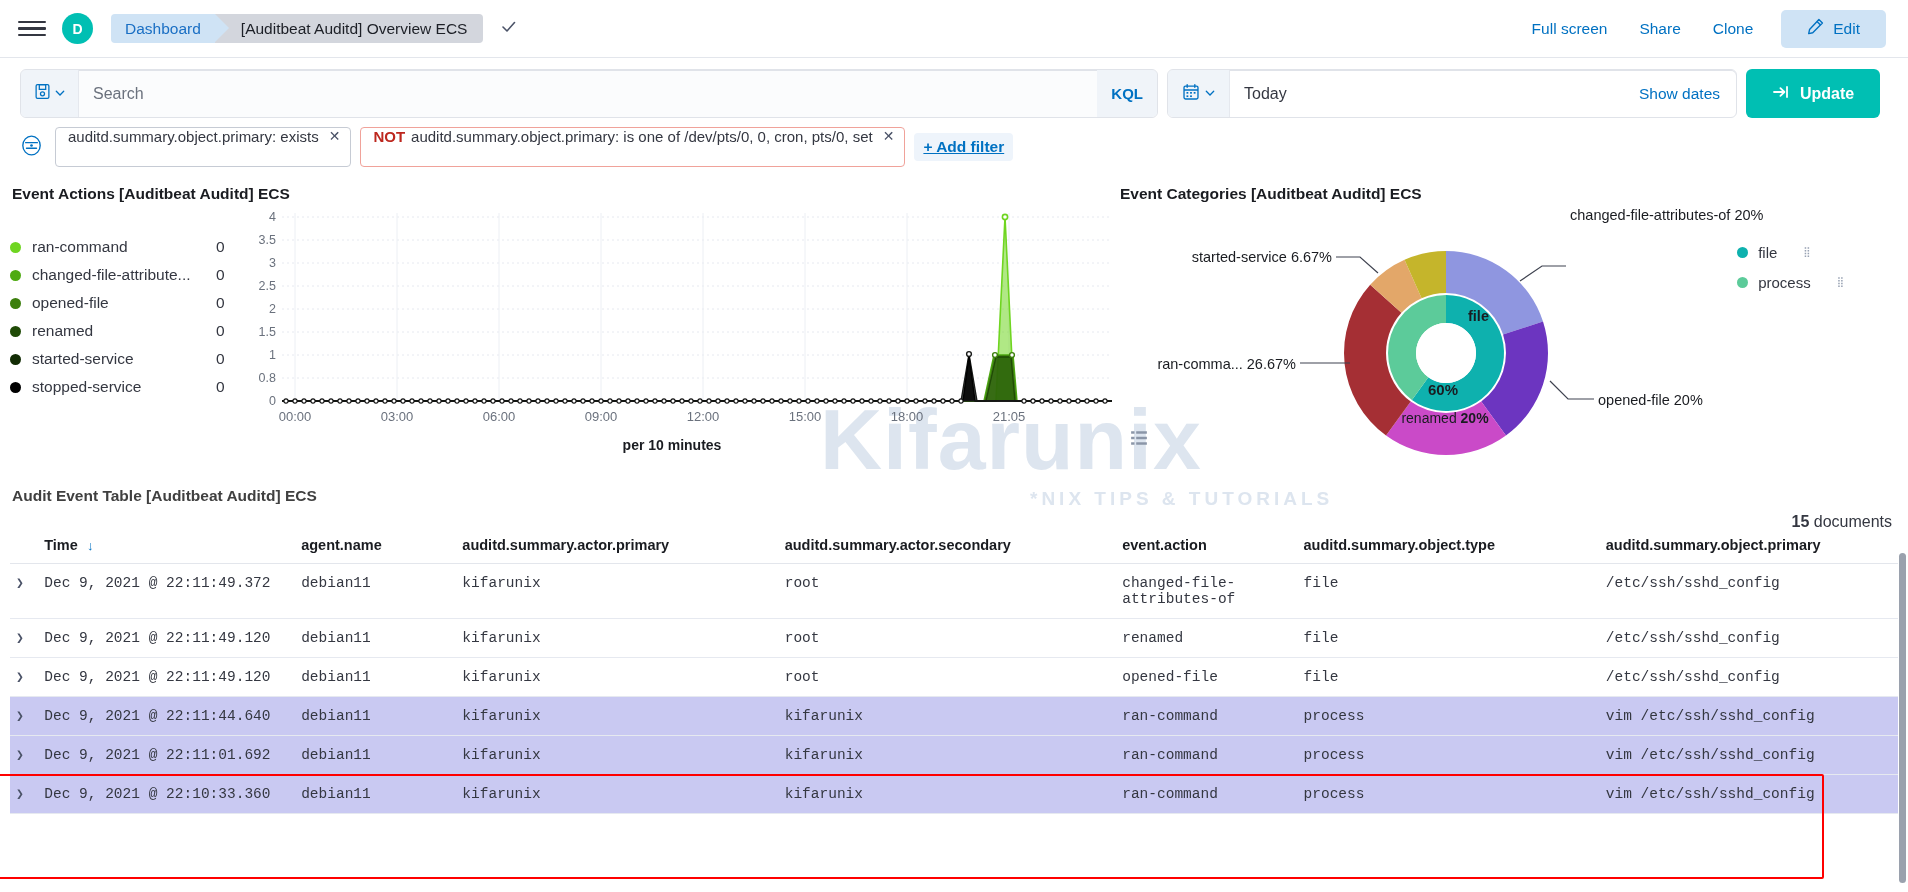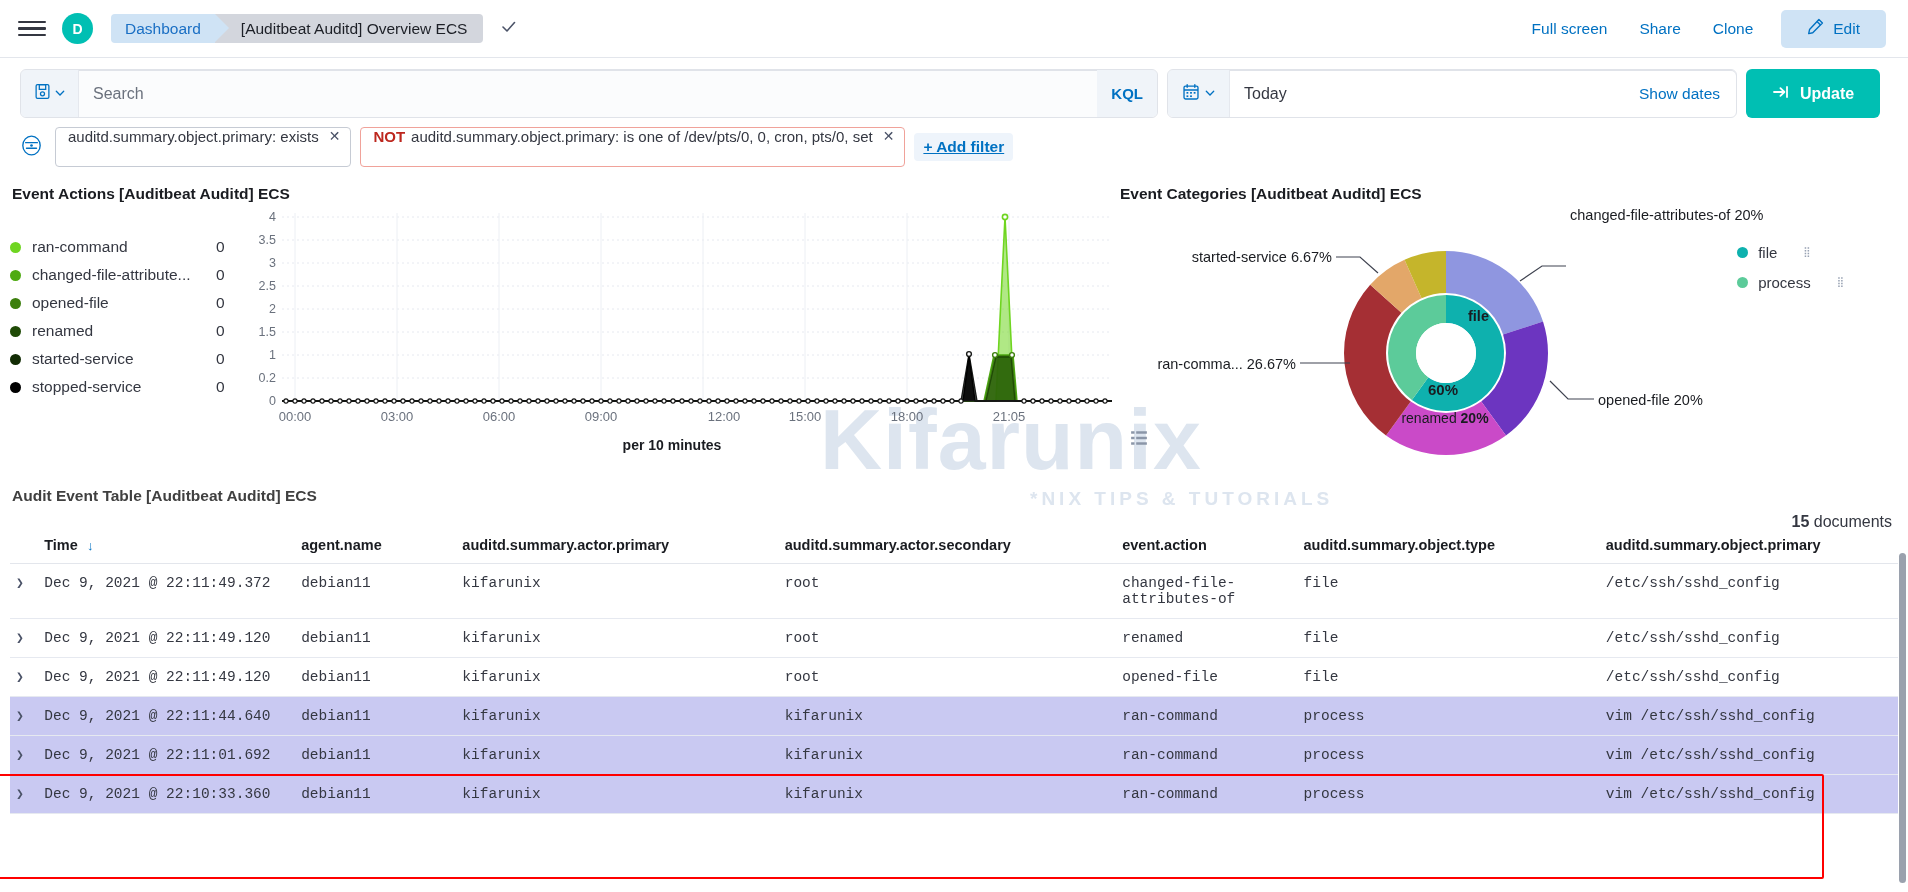--- a/index.html
+++ b/index.html
@@ -507,21 +507,21 @@
       <div class="lc-plot">
         <div style="position:relative;height:192px;">
           <div class="yaxis">
             <span class="ytick" style="top:4px;">4</span>
             <span class="ytick" style="top:27px;">3.5</span>
             <span class="ytick" style="top:50px;">3</span>
             <span class="ytick" style="top:73px;">2.5</span>
             <span class="ytick" style="top:96px;">2</span>
             <span class="ytick" style="top:119px;">1.5</span>
             <span class="ytick" style="top:142px;">1</span>
-            <span class="ytick" style="top:165px;">0.2</span>
+            <span class="ytick" style="top:165px;">0.8</span>
             <span class="ytick" style="top:188px;">0</span>
           </div>
 
           <svg width="830" height="192" viewBox="0 0 830 192" style="position:absolute;left:32px;top:0;">
 
             <g stroke="#e6e9f0" stroke-width="1" stroke-dasharray="2 3">
               <line x1="0" y1="4" x2="830" y2="4"></line>
               <line x1="0" y1="27" x2="830" y2="27"></line>
               <line x1="0" y1="50" x2="830" y2="50"></line>
               <line x1="0" y1="73" x2="830" y2="73"></line>
@@ -656,21 +656,21 @@
                 <circle cx="823" cy="188" r="2.1"></circle>
             </g>
           </svg>
         </div>
 
         <div class="xaxis">
           <span class="xtick" style="left:13px;">00:00</span>
           <span class="xtick" style="left:115px;">03:00</span>
           <span class="xtick" style="left:217px;">06:00</span>
           <span class="xtick" style="left:319px;">09:00</span>
-          <span class="xtick" style="left:442px;">12:00</span>
+          <span class="xtick" style="left:421px;">12:00</span>
           <span class="xtick" style="left:523px;">15:00</span>
           <span class="xtick" style="left:625px;">18:00</span>
           <span class="xtick" style="left:727px;">21:05</span>
         </div>
         <div class="axis-title">per 10 minutes</div>
 
         <div style="position:absolute;left:880px;top:216px;">
           <svg width="18" height="18" viewBox="0 0 16 16">
             <g fill="#8b96a8">
                 <rect x="1" y="2" width="3" height="2.2"></rect>

